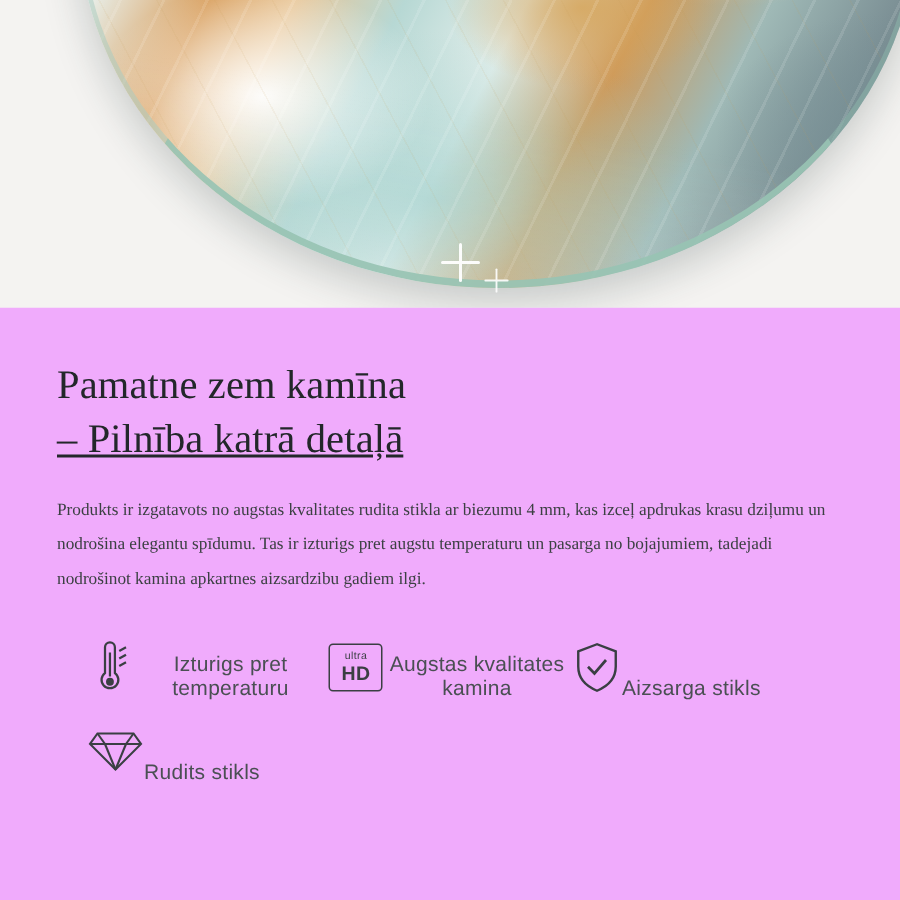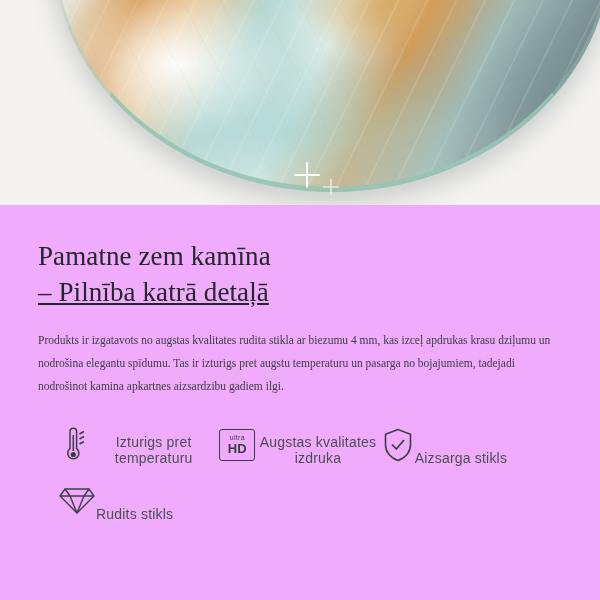--- a/index.html
+++ b/index.html
@@ -220,21 +220,21 @@
         <div class="feature-label">Izturigs pret temperaturu</div>
       </div>
 
       <div class="feature">
         <div class="feature-icon">
           <div class="hd-badge">
             <span class="t1">ultra</span>
             <span class="t2">HD</span>
           </div>
         </div>
-        <div class="feature-label">Augstas kvalitates izdruka</div>
+        <div class="feature-label">Augstas kvalitates kamina</div>
       </div>
 
       <div class="feature">
         <div class="feature-icon">
           <svg width="34" height="38" viewBox="0 0 34 38" fill="none" stroke="#3a3f43" stroke-width="1.6">
             <path d="M17 3.5 4.5 8.2v10.2c0 8 5.4 13.2 12.5 16.1 7.1-2.9 12.5-8.1 12.5-16.1V8.2z"></path>
             <polyline points="11,18.5 15.3,23 23,14" stroke-width="1.8"></polyline>
           </svg>
         </div>
         <div class="feature-label">Aizsarga stikls</div>

